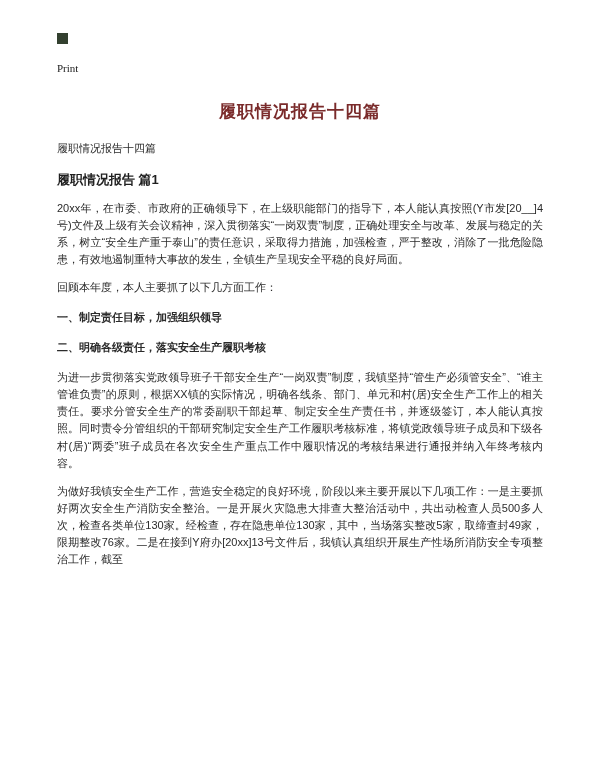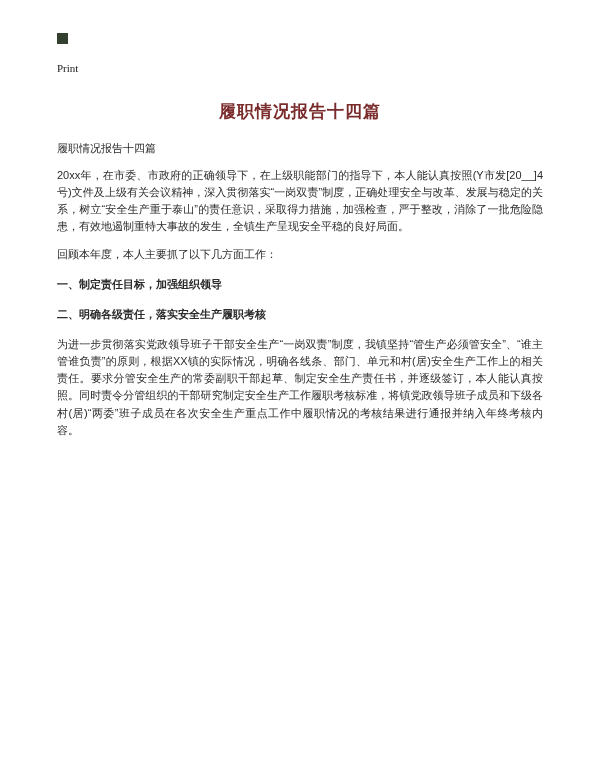--- a/index.html
+++ b/index.html
@@ -76,27 +76,29 @@
 <div class="page">
 
   <div class="page-icon"></div>
 
   <div class="print-label">Print</div>
 
   <h1 class="doc-title">履职情况报告十四篇</h1>
 
   <div class="doc-subtitle">履职情况报告十四篇</div>
 
+  <h2 class="section-title">履职情况报告 篇1</h2>
 
   <p class="body-para">20xx年，在市委、市政府的正确领导下，在上级职能部门的指导下，本人能认真按照(Y市发[20__]4号)文件及上级有关会议精神，深入贯彻落实“一岗双责”制度，正确处理安全与改革、发展与稳定的关系，树立“安全生产重于泰山”的责任意识，采取得力措施，加强检查，严于整改，消除了一批危险隐患，有效地遏制重特大事故的发生，全镇生产呈现安全平稳的良好局面。</p>
 
   <p class="body-para">回顾本年度，本人主要抓了以下几方面工作：</p>
 
   <p class="sub-heading">一、制定责任目标，加强组织领导</p>
 
 
   <p class="sub-heading">二、明确各级责任，落实安全生产履职考核</p>
 
   <p class="body-para">为进一步贯彻落实党政领导班子干部安全生产“一岗双责”制度，我镇坚持“管生产必须管安全”、“谁主管谁负责”的原则，根据XX镇的实际情况，明确各线条、部门、单元和村(居)安全生产工作上的相关责任。要求分管安全生产的常委副职干部起草、制定安全生产责任书，并逐级签订，本人能认真按照。同时责令分管组织的干部研究制定安全生产工作履职考核标准，将镇党政领导班子成员和下级各村(居)“两委”班子成员在各次安全生产重点工作中履职情况的考核结果进行通报并纳入年终考核内容。</p>
 
 
+  <p class="body-para">为做好我镇安全生产工作，营造安全稳定的良好环境，阶段以来主要开展以下几项工作：一是主要抓好两次安全生产消防安全整治。一是开展火灾隐患大排查大整治活动中，共出动检查人员500多人次，检查各类单位130家。经检查，存在隐患单位130家，其中，当场落实整改5家，取缔查封49家，限期整改76家。二是在接到Y府办[20xx]13号文件后，我镇认真组织开展生产性场所消防安全专项整治工作，截至</p>
 
 </div>
 
 </body></html>

